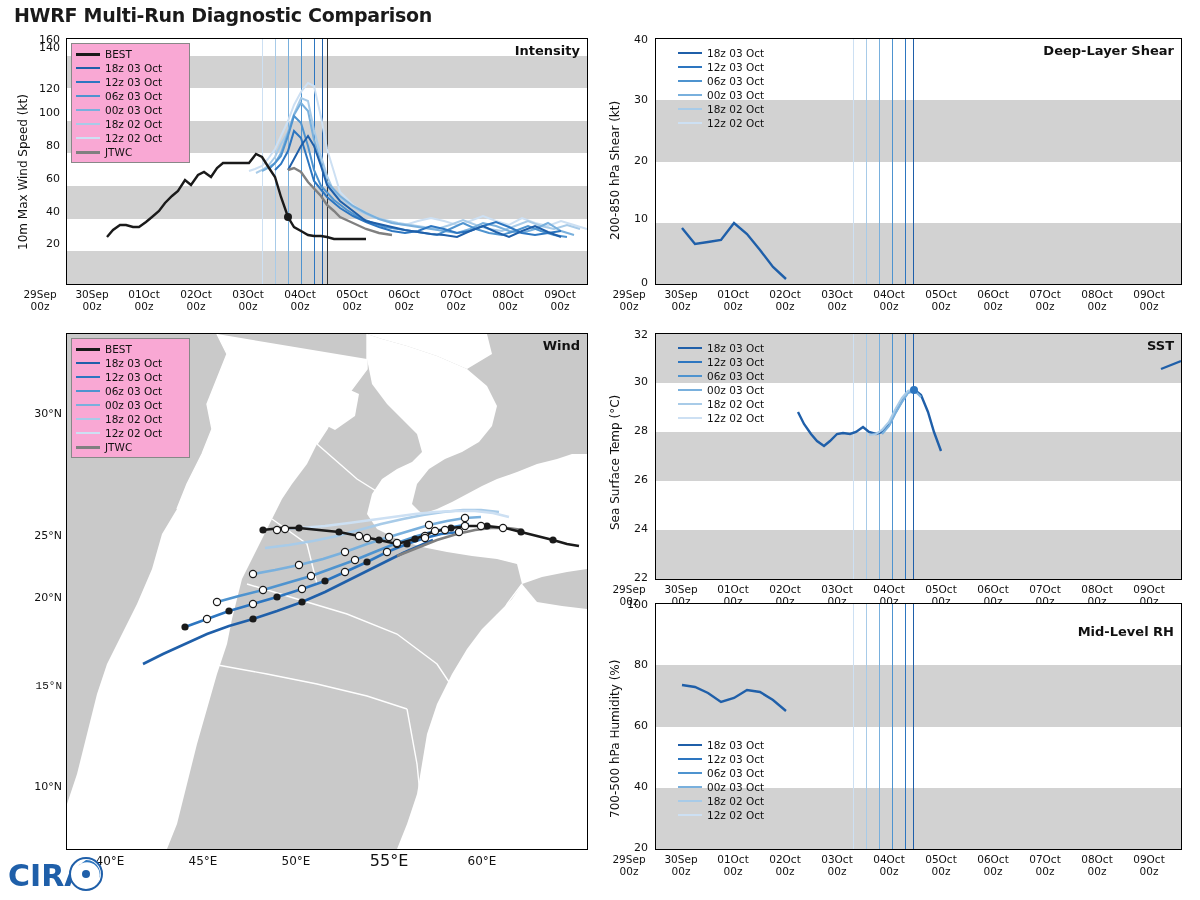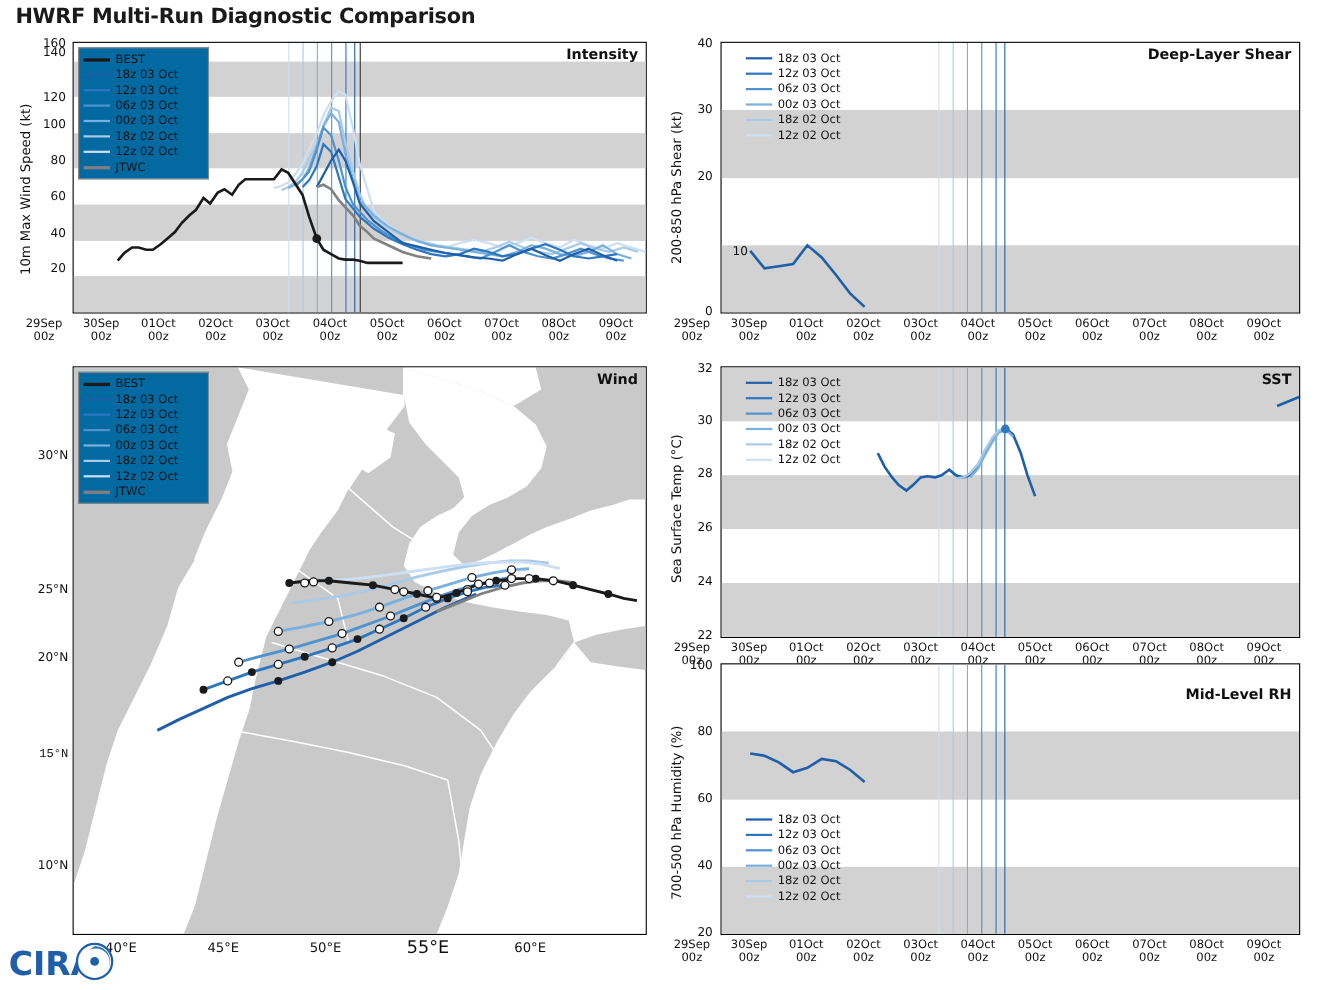--- a/index.html
+++ b/index.html
@@ -10,21 +10,21 @@
 
   .panel{position:absolute;}
   .plotbox{position:absolute;border:1px solid #000;background:#fff;overflow:hidden;}
   .band{position:absolute;left:0;right:0;background:#d2d2d2;}
   .vline{position:absolute;top:0;bottom:0;width:1px;}
   .ptitle{position:absolute;font-size:13px;font-weight:bold;color:#111;z-index:6;}
   .axis-label{position:absolute;font-size:12px;color:#111;}
   .ylab{transform-origin:0 0;white-space:nowrap;}
   .tick{position:absolute;font-size:11px;color:#111;text-align:right;white-space:nowrap;}
   .xtick{position:absolute;font-size:10.5px;color:#111;text-align:center;white-space:nowrap;line-height:12px;}
-  .legend{position:absolute;background:#0369a1;border:1px solid #888;z-index:8;padding:3px 5px 3px 4px;}
+  .legend{position:absolute;background:#f9a8d4;border:1px solid #888;z-index:8;padding:3px 5px 3px 4px;}
   .legend .row{display:flex;align-items:center;height:14px;}
   .legend .sw{width:24px;height:0;border-top-width:2.4px;border-top-style:solid;margin-right:5px;}
   .legend .lb{font-size:10.5px;color:#111;white-space:nowrap;}
   .legend.noborder{border:none;background:transparent;}
   svg{position:absolute;top:0;left:0;overflow:visible;}
   .cira{position:absolute;left:8px;bottom:6px;width:108px;height:40px;}
 </style>
 </head>
 <body>
 
@@ -311,21 +311,21 @@
           <span class="lb">18z 02 Oct</span>
         </div>
       <div class="row">
           <span class="sw" style="border-top-color:#cde0f3;"></span>
           <span class="lb">12z 02 Oct</span>
         </div>
     </div>
   </div>
   <div class="axis-label ylab" style="left:608px;top:240px;transform:rotate(-90deg);">200-850 hPa Shear (kt)</div>
   <div class="tick" style="left:618px;top:276px;width:30px;">0</div>
-  <div class="tick" style="left:618px;top:222px;width:30px;margin-left:32px;">10</div>
+  <div class="tick" style="left:618px;top:212px;width:30px;">10</div>
   <div class="tick" style="left:618px;top:154px;width:30px;">20</div>
   <div class="tick" style="left:618px;top:93px;width:30px;">30</div>
   <div class="tick" style="left:618px;top:33px;width:30px;">40</div>
 
   <div class="xtick" style="left:603px;top:288px;width:52px;"><span>29Sep</span><br><span>00z</span></div>
   <div class="xtick" style="left:655px;top:288px;width:52px;"><span>30Sep</span><br><span>00z</span></div>
   <div class="xtick" style="left:707px;top:288px;width:52px;"><span>01Oct</span><br><span>00z</span></div>
   <div class="xtick" style="left:759px;top:288px;width:52px;"><span>02Oct</span><br><span>00z</span></div>
   <div class="xtick" style="left:811px;top:288px;width:52px;"><span>03Oct</span><br><span>00z</span></div>
   <div class="xtick" style="left:863px;top:288px;width:52px;"><span>04Oct</span><br><span>00z</span></div>

